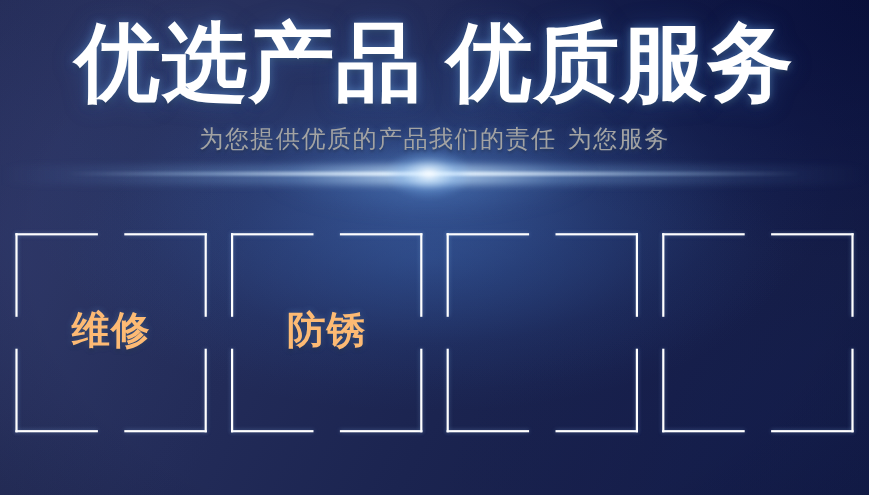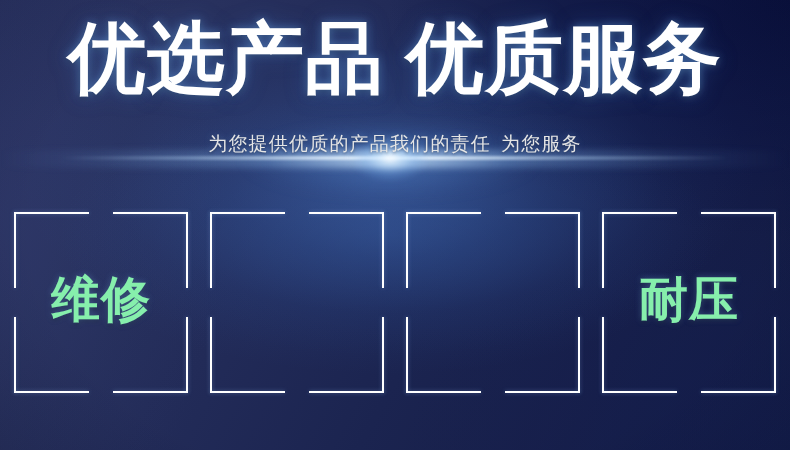--- a/index.html
+++ b/index.html
@@ -163,24 +163,24 @@
       0 0 8px rgba(110,165,235,0.55),
       0 0 22px rgba(70,125,205,0.35),
       0 2px 5px rgba(0,0,0,0.45);
     white-space: nowrap;
   }
   .title .gap {
     display: inline-block;
     width: 22px;
   }
   .subtitle {
-    margin: 16px;
+    margin: 0;
     padding-top: 4px;
-    color: #e5e5e5;
-    font-size: 19px;
+    color: #a3a3a3;
+    font-size: 22px;
     line-height: 30px;
     font-weight: 400;
     letter-spacing: 1.2px;
     text-shadow:
       0 0 6px rgba(110,165,235,0.45),
       0 1px 3px rgba(0,0,0,0.40);
     white-space: nowrap;
   }
   .subtitle .gap {
     display: inline-block;
@@ -221,22 +221,22 @@
   .card-text {
     position: absolute;
     inset: 0;
     display: flex;
     flex-direction: column;
     align-items: center;
     justify-content: center;
     gap: 4px;
   }
   .card-line {
-    color: #86efac;
-    font-size: 49px;
+    color: #fdba74;
+    font-size: 35px;
     line-height: 58px;
     font-weight: 700;
     letter-spacing: 1px;
     white-space: nowrap;
     text-shadow:
       0 0 6px rgba(120,175,240,0.40),
       0 2px 4px rgba(0,0,0,0.42);
   }
 </style>
 </head>
@@ -281,20 +281,21 @@
     <div class="card">
       <span class="edge e-top-l"></span>
       <span class="edge e-top-r"></span>
       <span class="edge e-bot-l"></span>
       <span class="edge e-bot-r"></span>
       <span class="edge e-left-t"></span>
       <span class="edge e-left-b"></span>
       <span class="edge e-right-t"></span>
       <span class="edge e-right-b"></span>
       <div class="card-text">
+        <div class="card-line">防锈</div>
       </div>
     </div>
 
     <div class="card">
       <span class="edge e-top-l"></span>
       <span class="edge e-top-r"></span>
       <span class="edge e-bot-l"></span>
       <span class="edge e-bot-r"></span>
       <span class="edge e-left-t"></span>
       <span class="edge e-left-b"></span>
@@ -307,18 +308,17 @@
     <div class="card">
       <span class="edge e-top-l"></span>
       <span class="edge e-top-r"></span>
       <span class="edge e-bot-l"></span>
       <span class="edge e-bot-r"></span>
       <span class="edge e-left-t"></span>
       <span class="edge e-left-b"></span>
       <span class="edge e-right-t"></span>
       <span class="edge e-right-b"></span>
       <div class="card-text">
-        <div class="card-line">耐压</div>
       </div>
     </div>
 
   </div>
 </div>
 
 </body></html>

